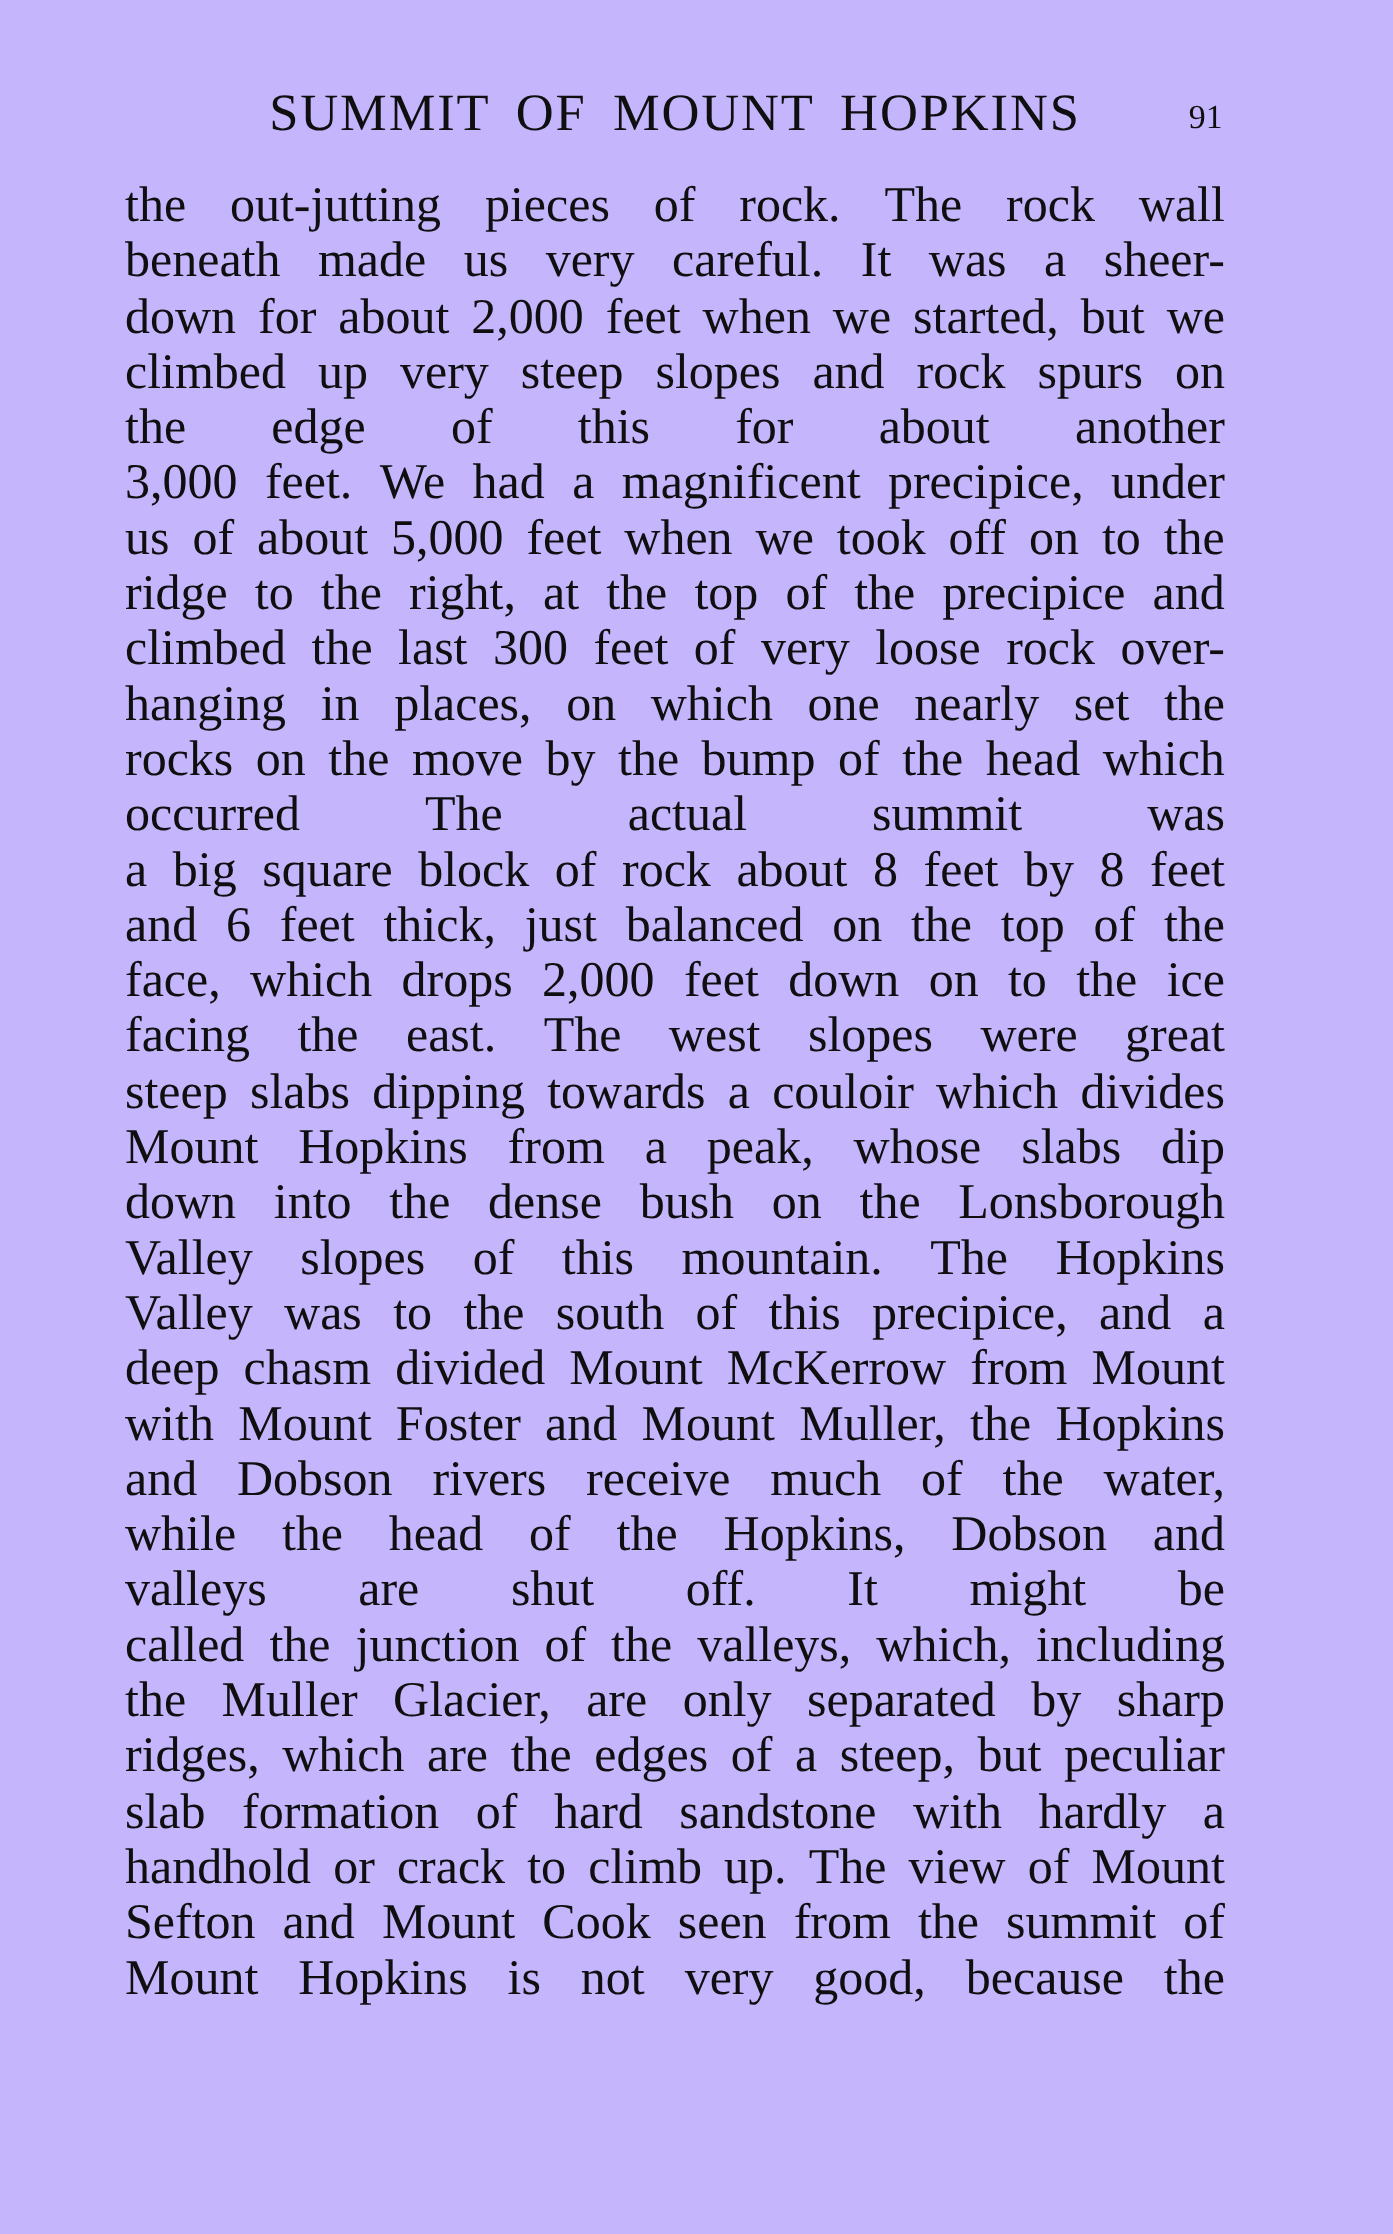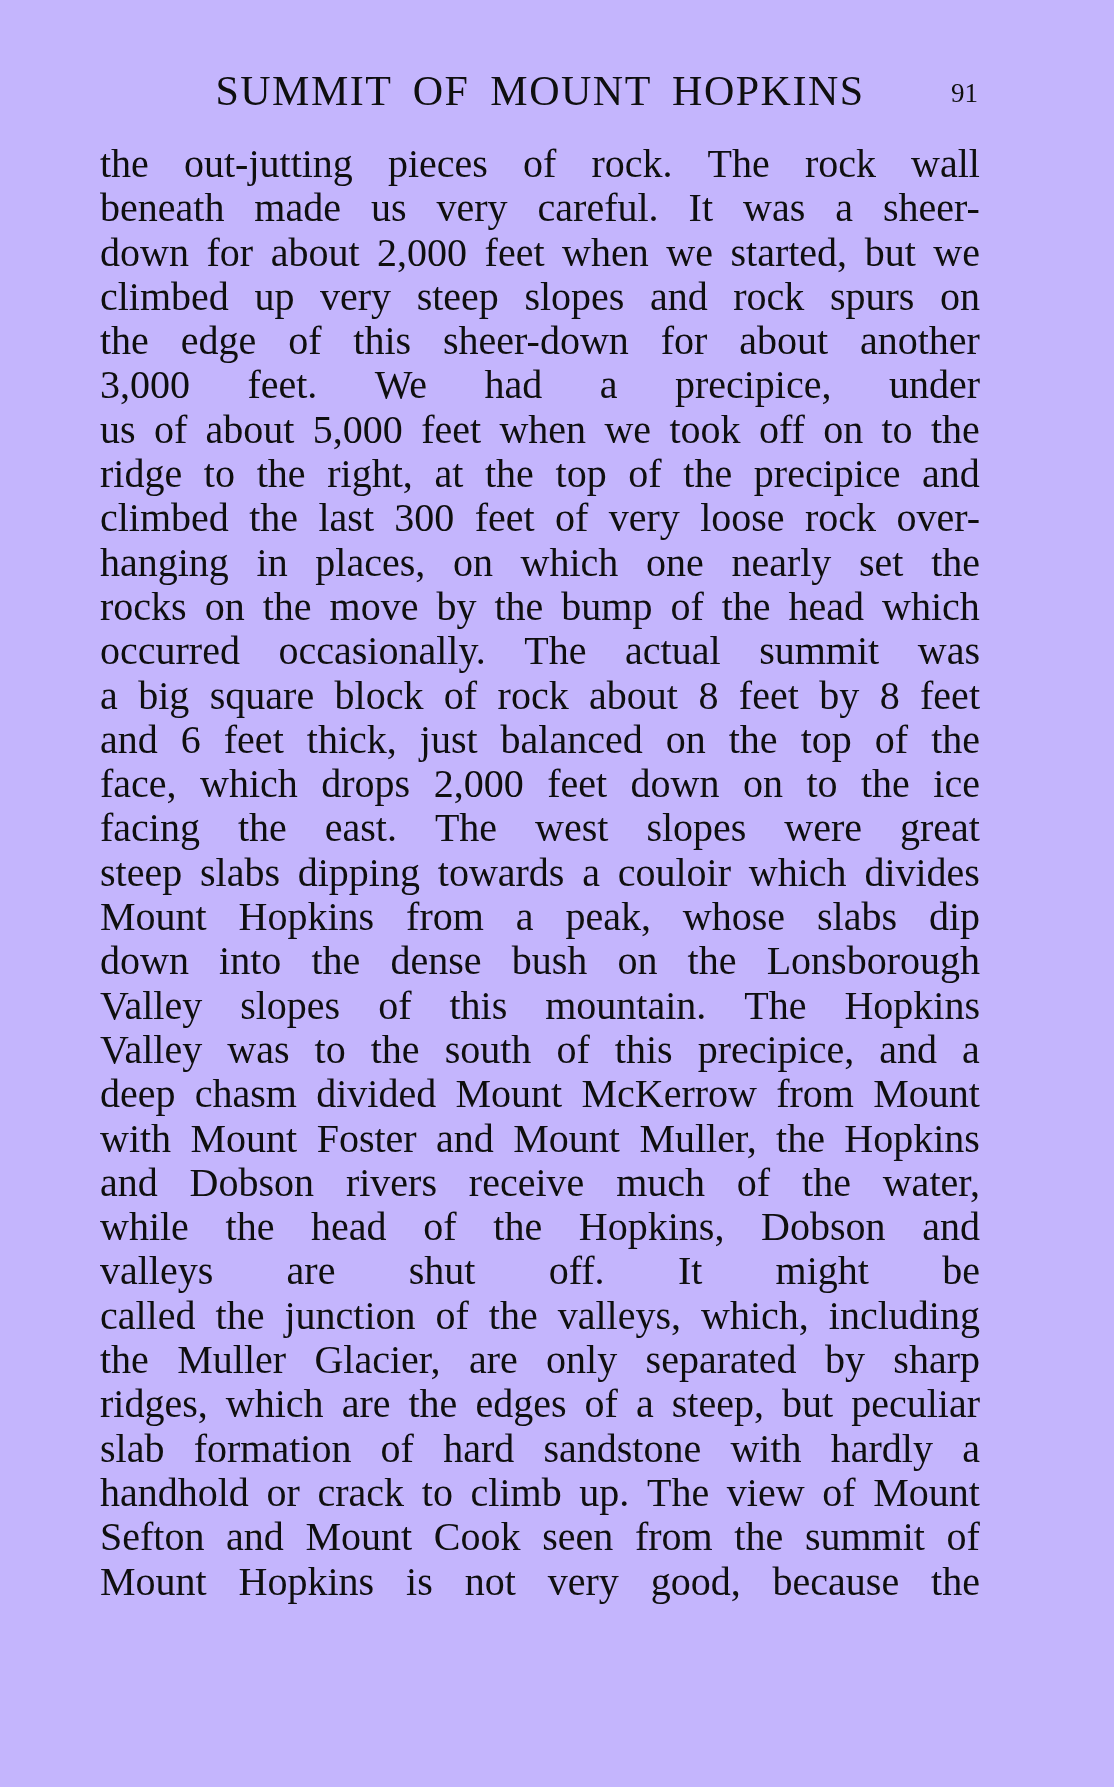--- a/index.html
+++ b/index.html
@@ -109,31 +109,31 @@
         <span>and</span>
         <span>rock</span>
         <span>spurs</span>
         <span>on</span>
       </div>
       <div class="line">
         <span>the</span>
         <span>edge</span>
         <span>of</span>
         <span>this</span>
-        <span>sheer-down</span>
         <span>for</span>
         <span>about</span>
         <span>another</span>
       </div>
       <div class="line">
         <span>3,000</span>
         <span>feet.</span>
         <span>We</span>
         <span>had</span>
         <span>a</span>
+        <span>magnificent</span>
         <span>precipice,</span>
         <span>under</span>
       </div>
       <div class="line">
         <span>us</span>
         <span>of</span>
         <span>about</span>
         <span>5,000</span>
         <span>feet</span>
         <span>when</span>
@@ -188,21 +188,20 @@
         <span>by</span>
         <span>the</span>
         <span>bump</span>
         <span>of</span>
         <span>the</span>
         <span>head</span>
         <span>which</span>
       </div>
       <div class="line">
         <span>occurred</span>
-        <span>occasionally.</span>
         <span>The</span>
         <span>actual</span>
         <span>summit</span>
         <span>was</span>
       </div>
       <div class="line">
         <span>a</span>
         <span>big</span>
         <span>square</span>
         <span>block</span>

